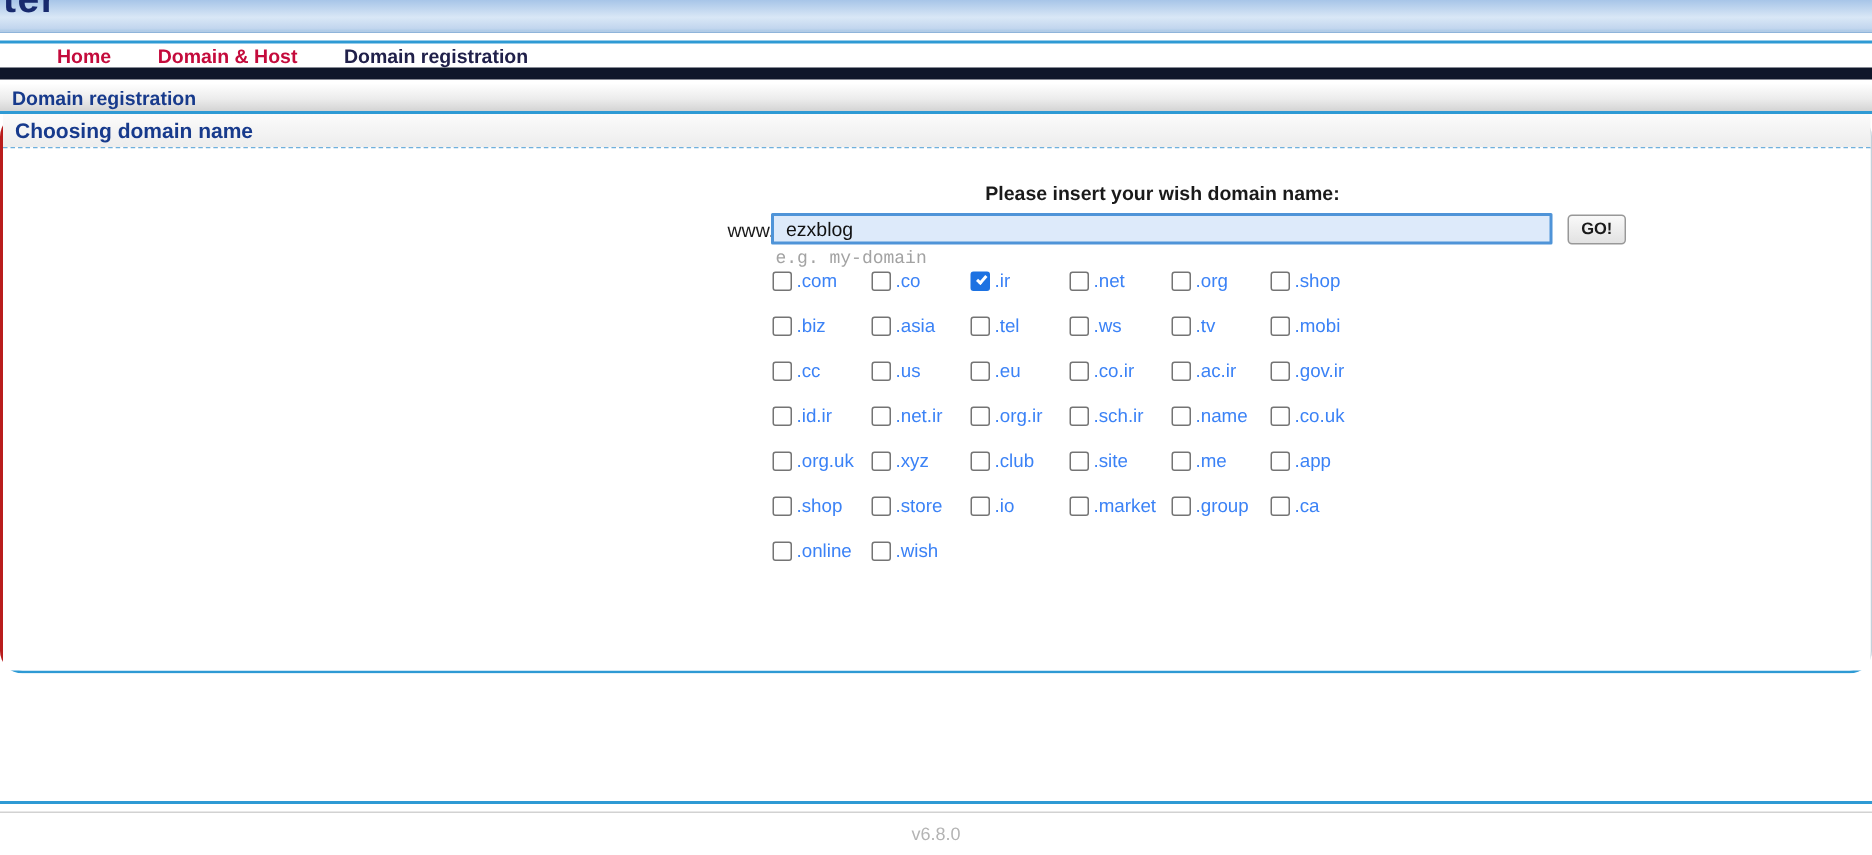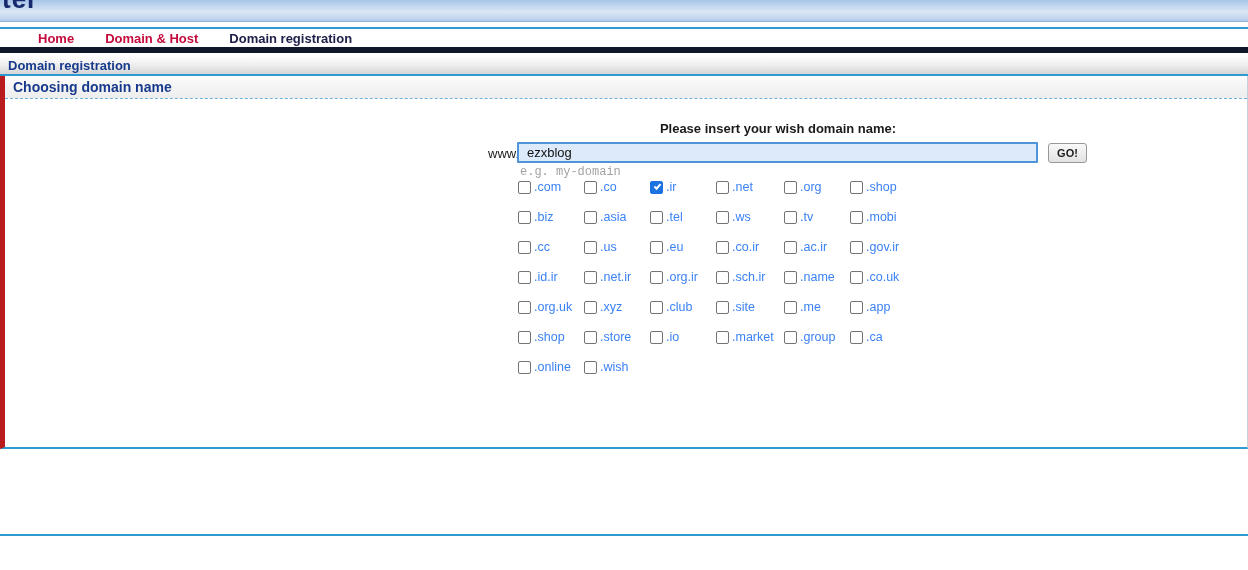--- a/index.html
+++ b/index.html
@@ -29,21 +29,21 @@
     font-size: 26px;
     font-weight: bold;
     color: #182a6e;
     letter-spacing: 1px;
   }
 
   
   .navbar {
     margin-top: 5px;
     border-top: 2px solid #2e9ad4;
-    border-bottom: 6px solid #0f172a;
+    border-bottom: 8px solid #0f172a;
     background: #ffffff;
     height: 26px;
     display: flex;
     align-items: center;
     padding-left: 38px;
   }
   .nav-item {
     font-weight: bold;
     font-size: 13px;
     margin-right: 31px;
@@ -60,23 +60,24 @@
     background: linear-gradient(to bottom, #fefefe 0%, #ececec 55%, #d4d4d4 100%);
     border-bottom: 2px solid #2e9ad4;
     padding: 2px 0 0 8px;
     font-weight: bold;
     font-size: 13px;
     color: #173a8c;
   }
 
   
   .panel {
-    border-left: 5px solid #b91c1c;
+    border-left: 2px solid #b91c1c;
     border-right: 1px solid #c3d1da;
     border-bottom: 2px solid #2e9ad4;
+    border-radius: 15px;
   }
   .panel-title {
     height: 23px;
     background: linear-gradient(to bottom, #fbfbfb 0%, #ededed 100%);
     border-bottom: 1px dashed #6fb0dd;
     padding: 3px 0 0 8px;
     font-weight: bold;
     font-size: 14px;
     color: #173a8c;
   }
@@ -403,14 +404,17 @@
           <label class="tld">
             <span class="cb"></span>
             <span class="tld-label">.wish</span>
           </label>
         </div>
 
     </div>
   </div>
 
   <div class="footer-blue-rule"></div>
+  <div class="footer">
+    <span>v6.8.0</span>
+  </div>
 
 </div>
 
 </body></html>

